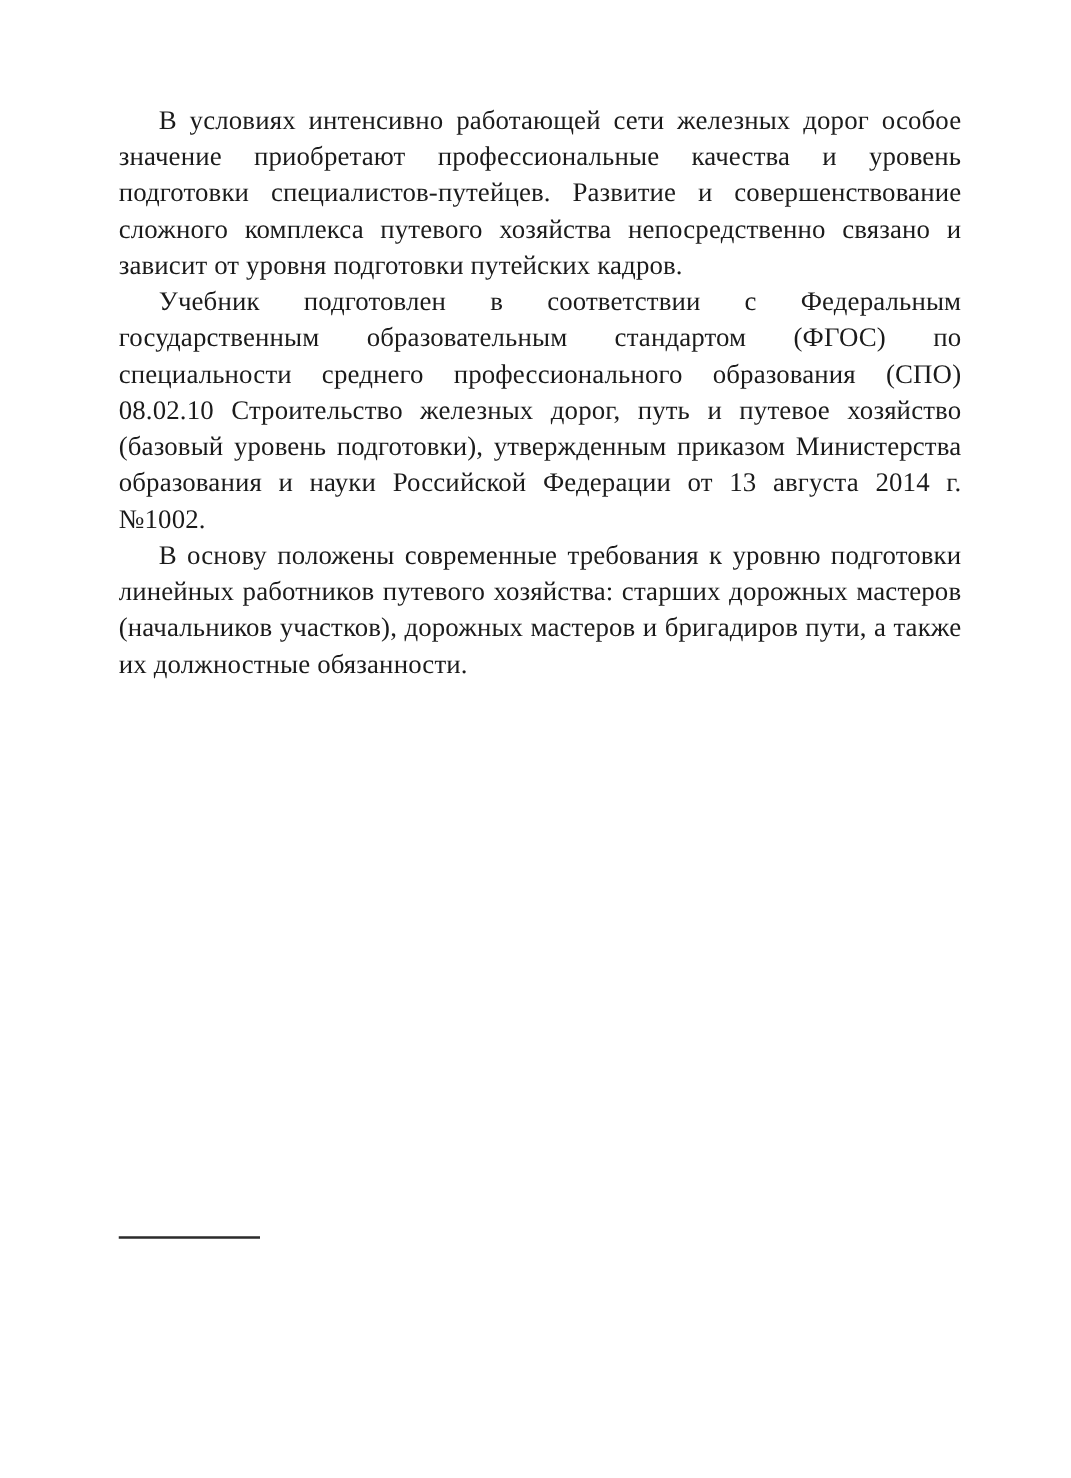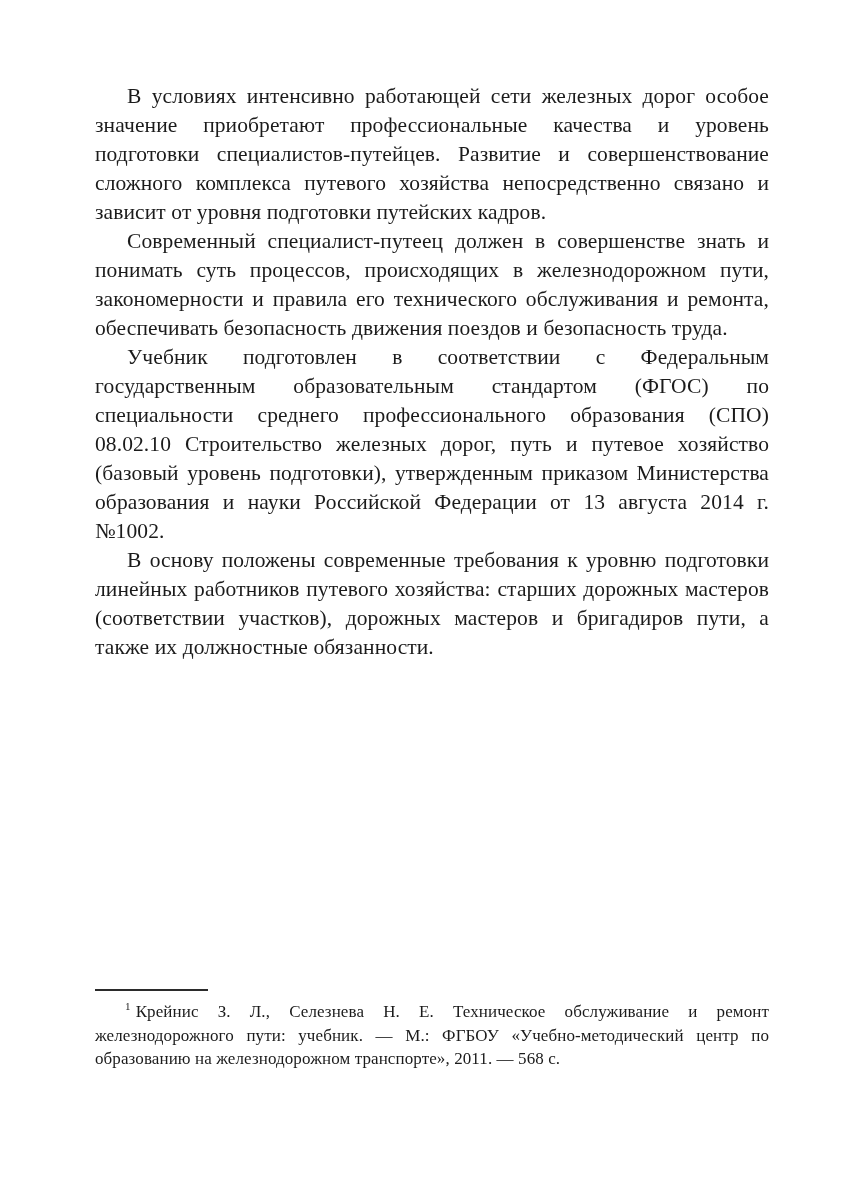--- a/index.html
+++ b/index.html
@@ -64,28 +64,26 @@
 </style>
 </head>
 <body>
 
 <div class="page">
 
   <div class="body-text">
 
     <p class="para">В условиях интенсивно работающей сети железных дорог особое значение приобретают профессиональные качества и уровень подготовки специалистов-путейцев. Развитие и совершенствование сложного комплекса путевого хозяйства непосредственно связано и зависит от уровня подготовки путейских кадров.</p>
 
-    <p class="para">Современный специалист-путеец должен в совершенстве знать и понимать суть процессов, происходящих в железнодорожном пути, закономерности и правила его технического обслуживания и ремонта, обеспечивать безопасность движения поездов и безопасность труда.</p>
 
     <p class="para">Учебник подготовлен в соответствии с Федеральным государственным образовательным стандартом (ФГОС) по специальности среднего профессионального образования (СПО) 08.02.10 Строительство железных дорог, путь и путевое хозяйство (базовый уровень подготовки), утвержденным приказом Министерства образования и науки Российской Федерации от 13 августа 2014 г. №1002.</p>
 
-    <p class="para">В основу положены современные требования к уровню подготовки линейных работников путевого хозяйства: старших дорожных мастеров (соответствии участков), дорожных мастеров и бригадиров пути, а также их должностные обязанности.</p>
+    <p class="para">В основу положены современные требования к уровню подготовки линейных работников путевого хозяйства: старших дорожных мастеров (начальников участков), дорожных мастеров и бригадиров пути, а также их должностные обязанности.</p>
 
 
 
   </div>
 
   <div class="footnote-area">
     <div class="fn-rule"></div>
-    <p class="fn-text"><sup class="fn-marker">1</sup><span>Крейнис З. Л., Селезнева Н. Е. Техническое обслуживание и ремонт железнодорожного пути: учебник. — М.: ФГБОУ «Учебно-методический центр по образованию на железнодорожном транспорте», 2011. — 568 с.</span></p>
   </div>
 
 </div>
 
 </body></html>

